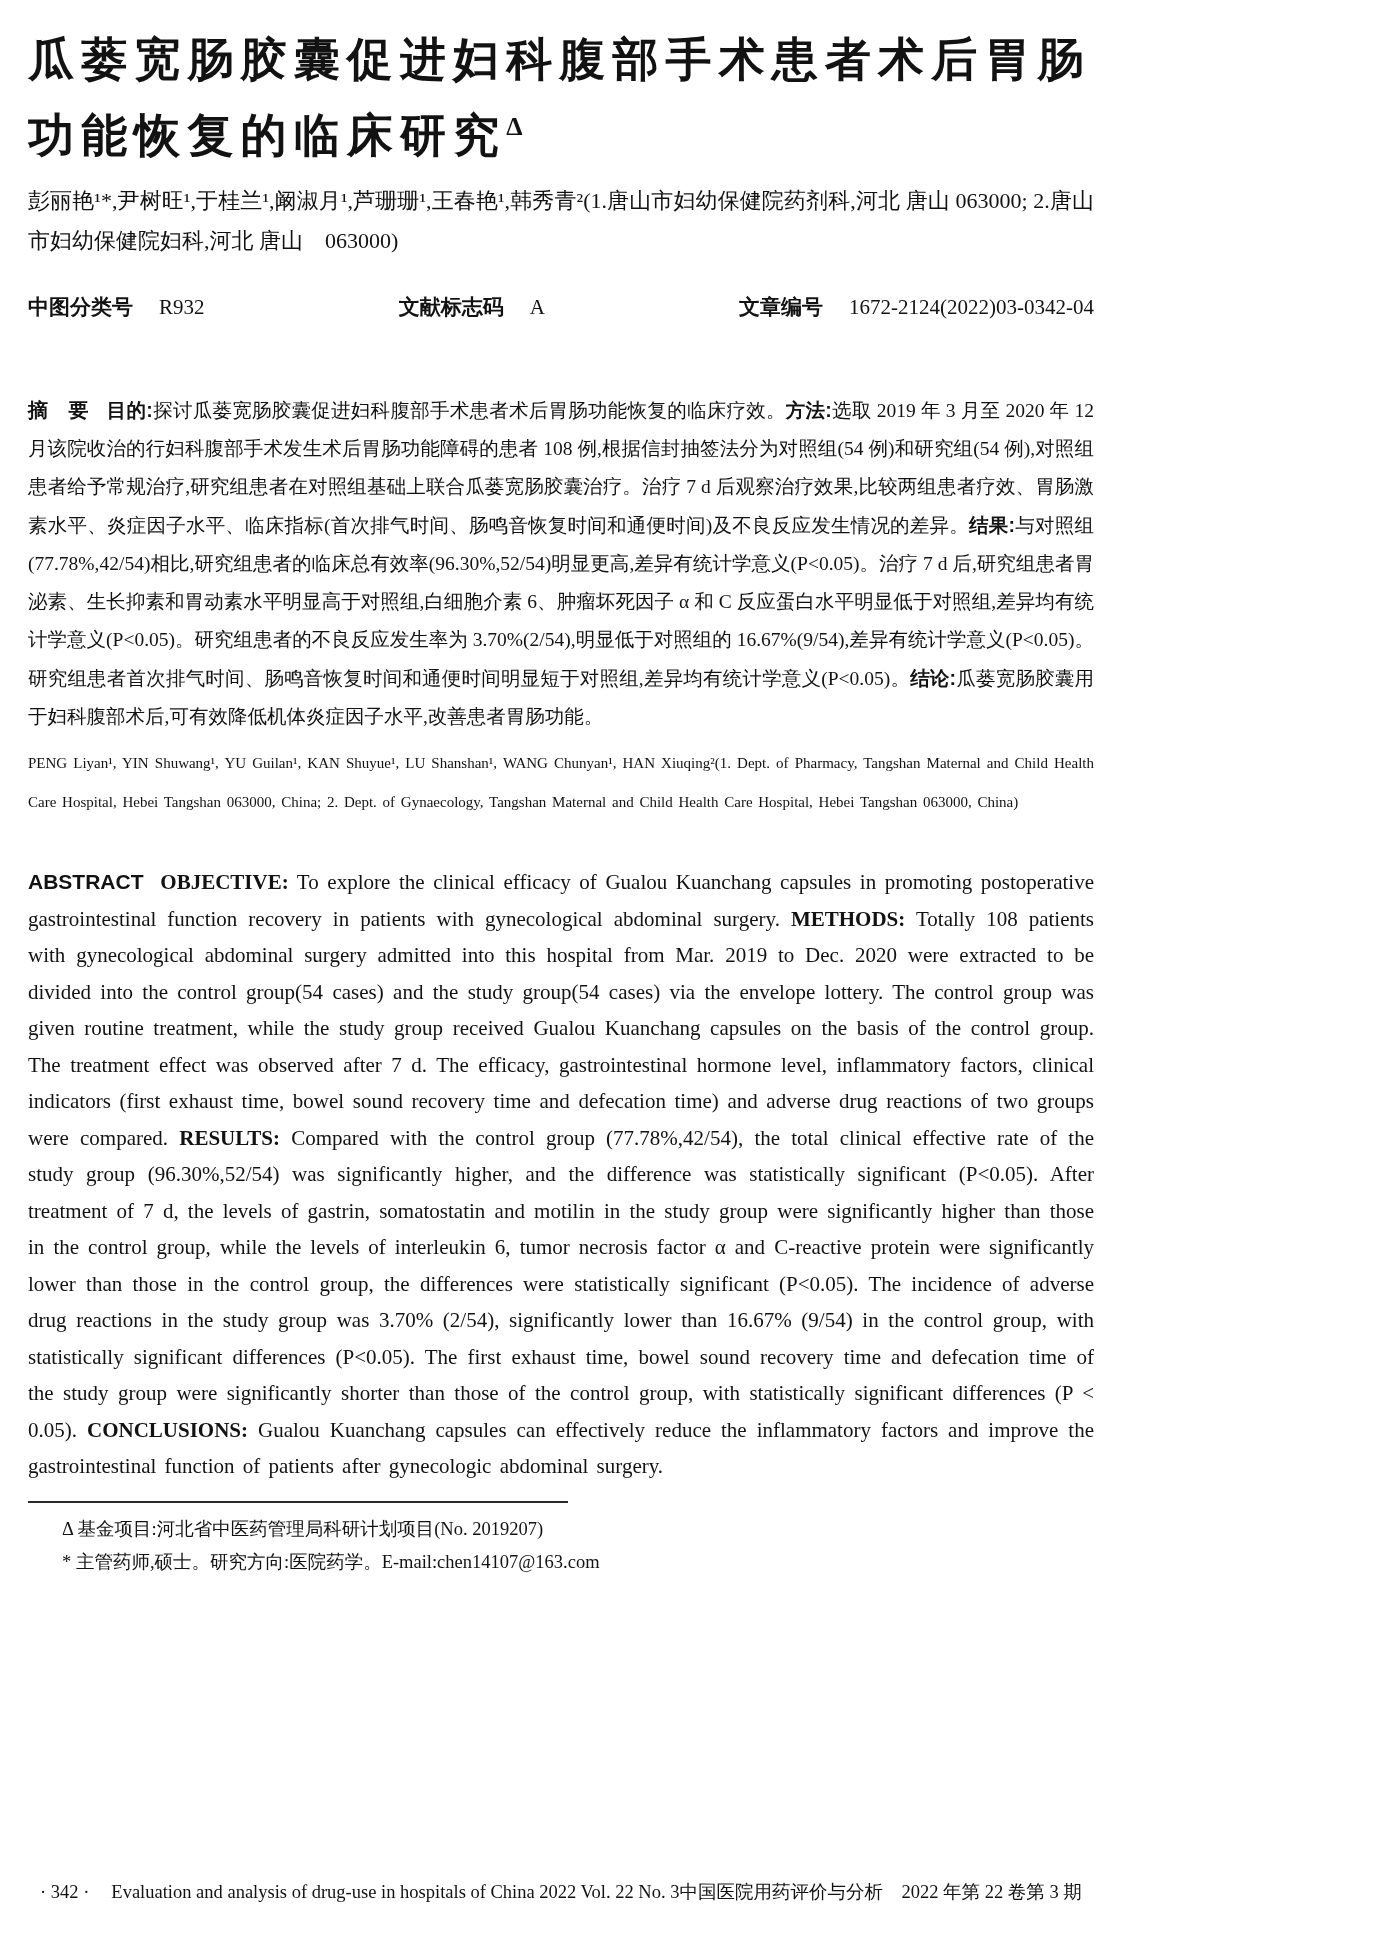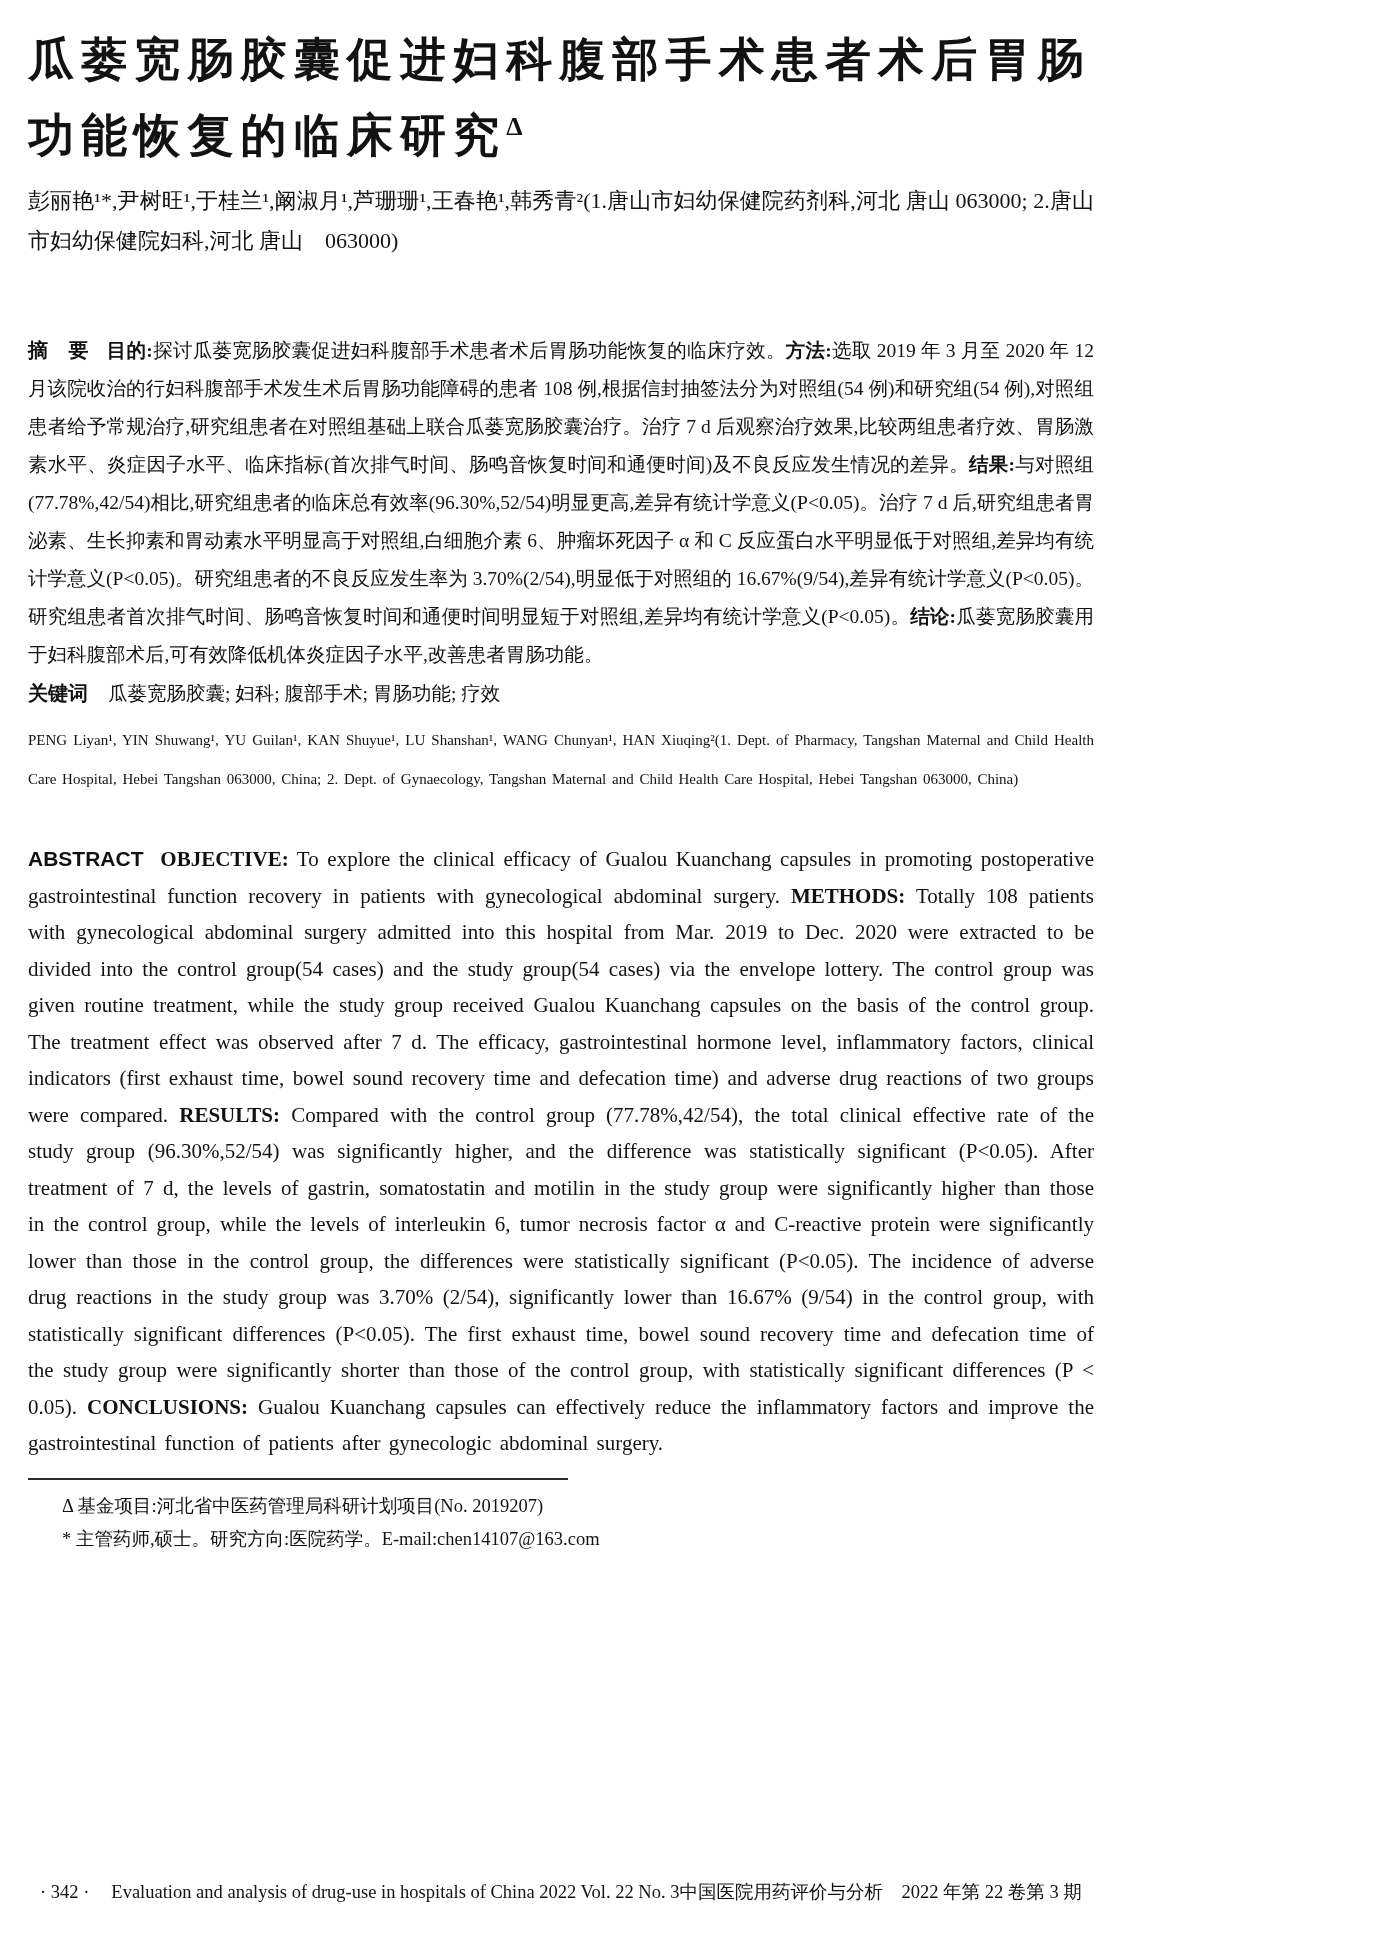--- a/index.html
+++ b/index.html
@@ -59,21 +59,21 @@
   .doi-row .doi-label { margin-right: 28px; }
   
   .abstract-cn {
     margin: 70px 0 0 0;
     font-size: 19.5px;
     line-height: 38px;
     text-align: justify;
   }
   .abstract-cn .abs-label { margin-right: 0.9em; font-size: 20px; }
   .abstract-cn .seg-label {
-    font-family: Liberation Serif, serif;
+    font-family: Liberation Sans, sans-serif;
     font-weight: 700;
   }
   .keywords {
     margin: 0;
     font-size: 19.5px;
     line-height: 38px;
   }
   .keywords .kw-label { margin-right: 1.0em; font-size: 20px; }
   
   .title-en {
@@ -136,25 +136,29 @@
 </style>
 </head>
 <body>
 
 <div class="page">
 
   <h1 class="title-cn"><span>瓜蒌宽肠胶囊促进妇科腹部手术患者术后胃肠功能恢复的临床研究</span><sup>Δ</sup></h1>
 
   <p class="authors-cn">彭丽艳¹*,尹树旺¹,于桂兰¹,阚淑月¹,芦珊珊¹,王春艳¹,韩秀青²(1.唐山市妇幼保健院药剂科,河北 唐山 063000; 2.唐山市妇幼保健院妇科,河北 唐山　063000)</p>
 
+  <div class="meta-row">
+    <span class="meta-group"><b class="hei">中图分类号</b><span>R932</span></span>
+    <span class="meta-group"><b class="hei">文献标志码</b><span>A</span></span>
+    <span class="meta-group"><b class="hei">文章编号</b><span>1672-2124(2022)03-0342-04</span></span>
+  </div>
 
 
   <p class="abstract-cn"><b class="abs-label hei">摘　要</b><span><b class="seg-label">目的:</b>探讨瓜蒌宽肠胶囊促进妇科腹部手术患者术后胃肠功能恢复的临床疗效。<b class="seg-label">方法:</b>选取 2019 年 3 月至 2020 年 12 月该院收治的行妇科腹部手术发生术后胃肠功能障碍的患者 108 例,根据信封抽签法分为对照组(54 例)和研究组(54 例),对照组患者给予常规治疗,研究组患者在对照组基础上联合瓜蒌宽肠胶囊治疗。治疗 7 d 后观察治疗效果,比较两组患者疗效、胃肠激素水平、炎症因子水平、临床指标(首次排气时间、肠鸣音恢复时间和通便时间)及不良反应发生情况的差异。<b class="seg-label">结果:</b>与对照组(77.78%,42/54)相比,研究组患者的临床总有效率(96.30%,52/54)明显更高,差异有统计学意义(P&lt;0.05)。治疗 7 d 后,研究组患者胃泌素、生长抑素和胃动素水平明显高于对照组,白细胞介素 6、肿瘤坏死因子 α 和 C 反应蛋白水平明显低于对照组,差异均有统计学意义(P&lt;0.05)。研究组患者的不良反应发生率为 3.70%(2/54),明显低于对照组的 16.67%(9/54),差异有统计学意义(P&lt;0.05)。研究组患者首次排气时间、肠鸣音恢复时间和通便时间明显短于对照组,差异均有统计学意义(P&lt;0.05)。<b class="seg-label">结论:</b>瓜蒌宽肠胶囊用于妇科腹部术后,可有效降低机体炎症因子水平,改善患者胃肠功能。</span></p>
 
-  <p class="keywords"><b class="kw-label hei">关键词</b><span>瓜蒌宽肠胶囊; 妇科; 腹部手术; 胃肠功能; 疗效</span></p>
 
 
   <p class="authors-en">PENG Liyan¹, YIN Shuwang¹, YU Guilan¹, KAN Shuyue¹, LU Shanshan¹, WANG Chunyan¹, HAN Xiuqing²(1. Dept. of Pharmacy, Tangshan Maternal and Child Health Care Hospital, Hebei Tangshan 063000, China; 2. Dept. of Gynaecology, Tangshan Maternal and Child Health Care Hospital, Hebei Tangshan 063000, China)</p>
 
   <p class="abstract-en"><b class="abs-label-en">ABSTRACT</b><span><b class="seg-label">OBJECTIVE:</b> To explore the clinical efficacy of Gualou Kuanchang capsules in promoting postoperative gastrointestinal function recovery in patients with gynecological abdominal surgery. <b class="seg-label">METHODS:</b> Totally 108 patients with gynecological abdominal surgery admitted into this hospital from Mar. 2019 to Dec. 2020 were extracted to be divided into the control group(54 cases) and the study group(54 cases) via the envelope lottery. The control group was given routine treatment, while the study group received Gualou Kuanchang capsules on the basis of the control group. The treatment effect was observed after 7 d. The efficacy, gastrointestinal hormone level, inflammatory factors, clinical indicators (first exhaust time, bowel sound recovery time and defecation time) and adverse drug reactions of two groups were compared. <b class="seg-label">RESULTS:</b> Compared with the control group (77.78%,42/54), the total clinical effective rate of the study group (96.30%,52/54) was significantly higher, and the difference was statistically significant (P&lt;0.05). After treatment of 7 d, the levels of gastrin, somatostatin and motilin in the study group were significantly higher than those in the control group, while the levels of interleukin 6, tumor necrosis factor α and C-reactive protein were significantly lower than those in the control group, the differences were statistically significant (P&lt;0.05). The incidence of adverse drug reactions in the study group was 3.70% (2/54), significantly lower than 16.67% (9/54) in the control group, with statistically significant differences (P&lt;0.05). The first exhaust time, bowel sound recovery time and defecation time of the study group were significantly shorter than those of the control group, with statistically significant differences (P &lt; 0.05). <b class="seg-label">CONCLUSIONS:</b> Gualou Kuanchang capsules can effectively reduce the inflammatory factors and improve the gastrointestinal function of patients after gynecologic abdominal surgery.</span></p>
 
   <div class="footnote-rule"></div>
 
   <div class="footnotes">
     <p>Δ 基金项目:河北省中医药管理局科研计划项目(No. 2019207)</p>

